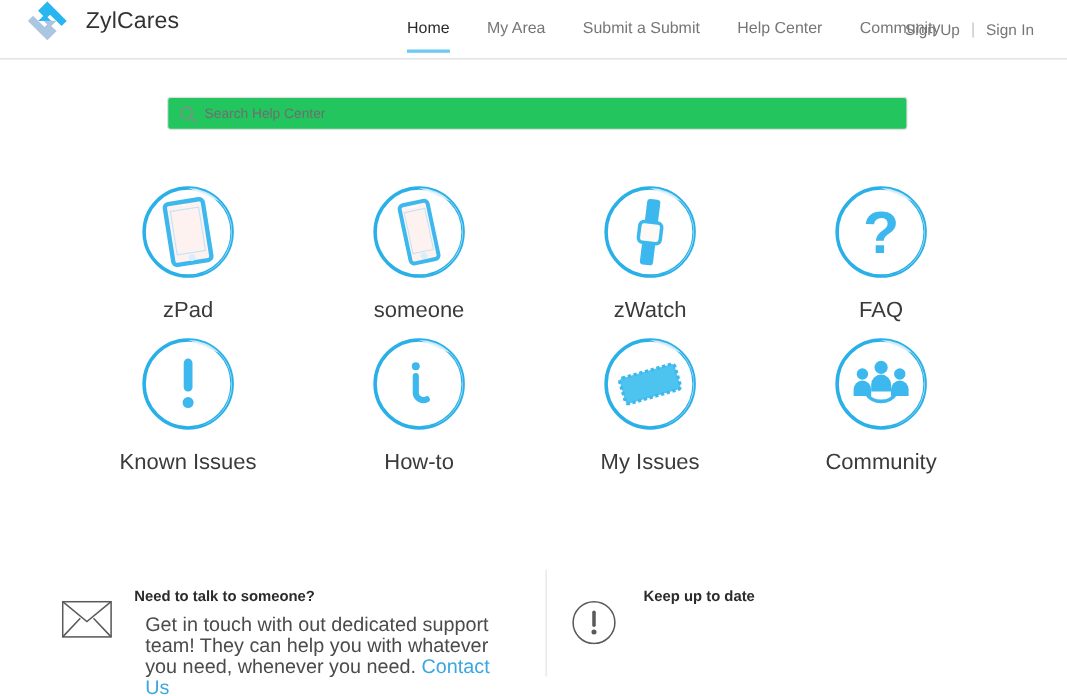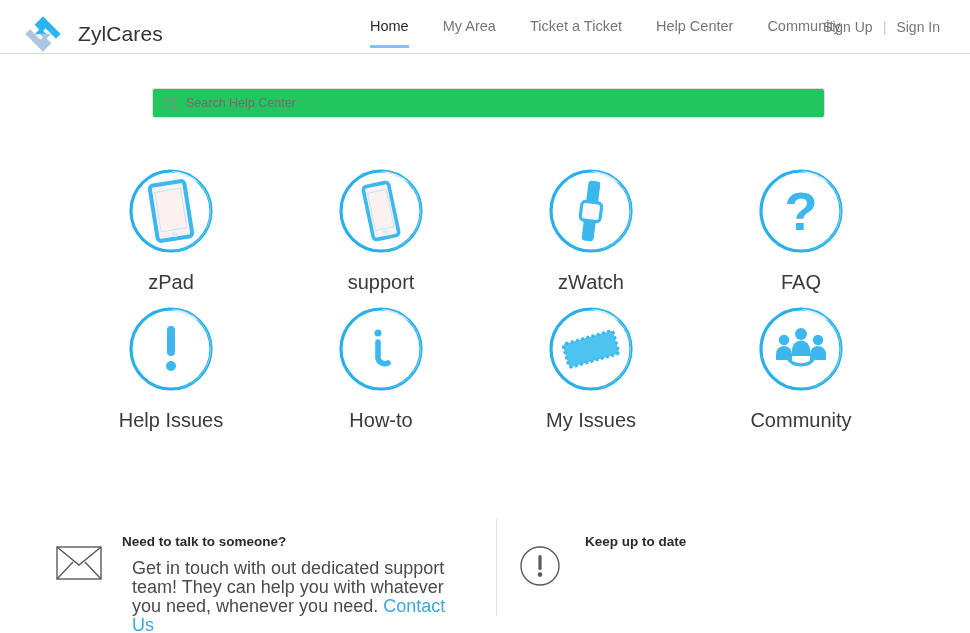--- a/index.html
+++ b/index.html
@@ -26,21 +26,21 @@
 
   
   .header {
     position: absolute;
     top: 0; left: 0;
     width: 970px;
     height: 54px;
     background: #ffffff;
     border-bottom: 1px solid #d8d8d8;
     display: flex;
-    align-items: flex-end;
+    align-items: flex-start;
   }
 
   .brand {
     display: flex;
     align-items: center;
     margin-left: 24px;
   }
 
   .logo-mark {
     width: 38px;
@@ -263,21 +263,21 @@
             <path d="M31.5 12.6 V31.5 H6.5 V24.8 H21.2 V21.4 H16.4 L24.8 13.0 V19.6 H31.5 Z" fill="#aac6e0"></path>
           </g>
         </svg>
       </span>
       <span class="brand-name">ZylCares</span>
     </div>
 
     <div class="nav">
       <a class="nav-item active">Home</a>
       <a class="nav-item">My Area</a>
-      <a class="nav-item">Ticket a Ticket</a>
+      <a class="nav-item">Submit a Submit</a>
       <a class="nav-item">Help Center</a>
       <a class="nav-item">Community</a>
     </div>
 
     <div class="auth">
       <a>Sign Up</a>
       <span class="auth-sep">|</span>
       <a>Sign In</a>
     </div>
   </div>
@@ -320,21 +320,21 @@
             <circle cx="43" cy="43" r="40" fill="#ffffff" stroke="#29b0e8" stroke-width="3.2"></circle>
             <path d="M43 3 A40 40 0 0 1 43 83 A40 40 0 0 0 71 15 Z" fill="#e8f3fb" opacity="0.85"></path>
             <g transform="rotate(-12 43 43)">
               <rect x="30" y="16" width="26" height="54" rx="3.5" fill="#fdf2f0" stroke="#3cb8ee" stroke-width="3.6"></rect>
               <rect x="33.5" y="23" width="19" height="38" fill="#fdf2f0" stroke="#bfe4f7" stroke-width="0.9"></rect>
               <rect x="39" y="19" width="8" height="1.4" rx="0.7" fill="#ffffff"></rect>
               <circle cx="43" cy="65" r="3" fill="#d8eefa"></circle>
             </g>
           </svg>
         </div>
-        <div class="cat-label">support</div>
+        <div class="cat-label">someone</div>
       </div>
 
       <div class="cat">
         <div class="cat-circle">
           <svg width="86" height="86" viewBox="0 0 86 86">
             <circle cx="43" cy="43" r="40" fill="#ffffff" stroke="#29b0e8" stroke-width="3.2"></circle>
             <path d="M43 3 A40 40 0 0 1 43 83 A40 40 0 0 0 71 15 Z" fill="#e8f3fb" opacity="0.85"></path>
             <g transform="rotate(7 43 43)">
               <rect x="37" y="13" width="12" height="25" rx="3" fill="#3cb8ee"></rect>
               <rect x="37" y="48" width="12" height="25" rx="3" fill="#3cb8ee"></rect>
@@ -361,21 +361,21 @@
 
       <div class="cat">
         <div class="cat-circle">
           <svg width="86" height="86" viewBox="0 0 86 86">
             <circle cx="43" cy="43" r="40" fill="#ffffff" stroke="#29b0e8" stroke-width="3.2"></circle>
             <path d="M43 3 A40 40 0 0 1 43 83 A40 40 0 0 0 71 15 Z" fill="#e8f3fb" opacity="0.85"></path>
             <rect x="39" y="20" width="8" height="30" rx="4" fill="#3cb8ee"></rect>
             <circle cx="43" cy="60" r="5" fill="#3cb8ee"></circle>
           </svg>
         </div>
-        <div class="cat-label">Help Issues</div>
+        <div class="cat-label">Known Issues</div>
       </div>
 
       <div class="cat">
         <div class="cat-circle">
           <svg width="86" height="86" viewBox="0 0 86 86">
             <circle cx="43" cy="43" r="40" fill="#ffffff" stroke="#29b0e8" stroke-width="3.2"></circle>
             <path d="M43 3 A40 40 0 0 1 43 83 A40 40 0 0 0 71 15 Z" fill="#e8f3fb" opacity="0.85"></path>
             <circle cx="40" cy="27" r="3.6" fill="#3cb8ee"></circle>
             <path d="M40 36 V52 a7 7 0 0 0 10 5" fill="none" stroke="#3cb8ee" stroke-width="5.6" stroke-linecap="round"></path>
           </svg>

